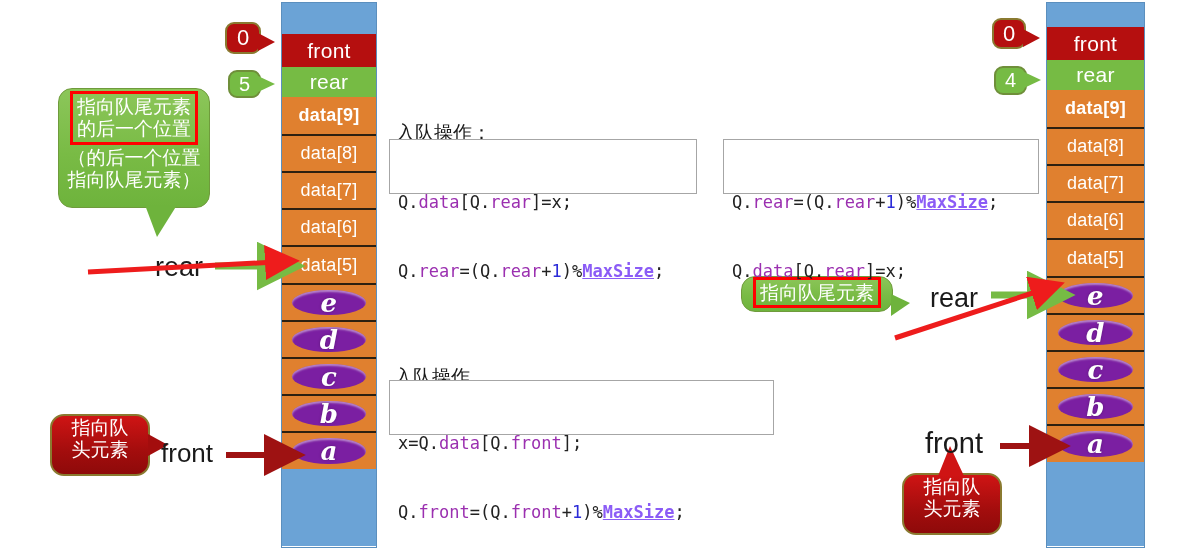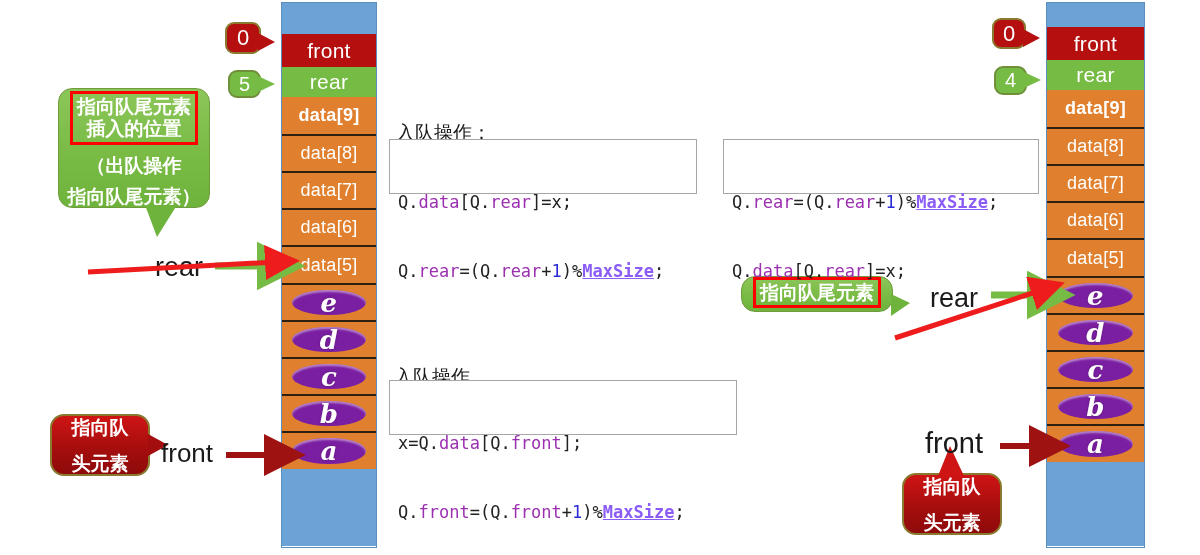--- a/index.html
+++ b/index.html
@@ -33,22 +33,22 @@
   .badge.red{background:#b50f0f;border:2px solid #8a7a30;}
   .badge.green{background:#76bb44;border:2px solid #6f8f3a;}
   .badge .tail{position:absolute;width:0;height:0;}
   .badge.red .tail{right:-16px;top:9px;border-top:9px solid transparent;
                    border-bottom:9px solid transparent;border-left:17px solid #b50f0f;}
   .badge.green .tail{right:-16px;top:4px;border-top:8px solid transparent;
                      border-bottom:8px solid transparent;border-left:17px solid #76bb44;}
 
   
   .callout{position:absolute;box-sizing:border-box;border-radius:14px;
-           display:flex;flex-direction:column;align-items:center;justify-content:space-between;
-           color:#ffffff;text-align:center;font-weight:bold;}
+           display:flex;flex-direction:column;align-items:center;justify-content:flex-start;
+           color:#ffffff;text-align:center;}
   .callout .line{font-family:"DejaVu Sans", sans-serif;line-height:1.18;white-space:nowrap;}
   .cal-green{background:linear-gradient(180deg,#8cc65a 0%,#79bb45 55%,#6eb33c 100%);
              border:1px solid #6f9b3c;}
   .cal-red{background:linear-gradient(180deg,#cf1414 0%,#a30d0d 60%,#8e0a0a 100%);
            border:2px solid #8a7a30;}
   .redbox{border:3px solid #ff0000;padding:1px 4px 2px 4px;}
 
   .tail-d{position:absolute;width:0;height:0;border-left:12px solid transparent;
           border-right:20px solid transparent;}
   .tail-r{position:absolute;width:0;height:0;}
@@ -168,23 +168,23 @@
     <i class="tail"></i>
   </div>
   <div class="badge green" style="left:994px;top:66px;width:33px;height:29px;font-size:20px;">
     <span>4</span>
     <i class="tail"></i>
   </div>
 
   <div class="callout cal-green" style="left:58px;top:88px;width:152px;height:120px;padding-top:2px;">
     <div class="redbox" style="margin-bottom:1px;">
       <div class="line" style="font-size:19px;">指向队尾元素</div>
-      <div class="line" style="font-size:19px;">插入的位置</div>
-    </div>
-    <div class="line" style="font-size:19px;">（出队操作</div>
+      <div class="line" style="font-size:19px;">的后一个位置</div>
+    </div>
+    <div class="line" style="font-size:19px;">（的后一个位置</div>
     <div class="line" style="font-size:19px;">指向队尾元素）</div>
   </div>
   <div class="tail-d" style="left:145px;top:205px;border-top:32px solid #6eb33c;"></div>
 
   <div class="callout cal-red" style="left:50px;top:414px;width:100px;height:62px;">
     <div class="line" style="font-size:19px;">指向队</div>
     <div class="line" style="font-size:19px;">头元素</div>
   </div>
   <div class="tail-r" style="left:148px;top:434px;border-top:11px solid transparent;border-bottom:11px solid transparent;border-left:20px solid #a30d0d;"></div>
 
@@ -213,21 +213,21 @@
     <div><span>Q.</span><span class="k-var">rear</span><span>=(Q.</span><span class="k-var">rear</span><span>+</span><span class="k-num">1</span><span>)%</span><span class="k-cst">MaxSize</span><span>;</span></div>
   </div>
 
   <div class="codebox" style="left:723px;top:139px;width:316px;height:55px;">
     <div><span>Q.</span><span class="k-var">rear</span><span>=(Q.</span><span class="k-var">rear</span><span>+</span><span class="k-num">1</span><span>)%</span><span class="k-cst">MaxSize</span><span>;</span></div>
     <div><span>Q.</span><span class="k-var">data</span><span>[Q.</span><span class="k-var">rear</span><span>]=x;</span></div>
   </div>
 
   <div class="codehead" style="left:394px;top:344px;">入队操作</div>
 
-  <div class="codebox" style="left:389px;top:380px;width:348px;height:55px;">
+  <div class="codebox" style="left:389px;top:380px;width:385px;height:55px;">
     <div><span>x=Q.</span><span class="k-var">data</span><span>[Q.</span><span class="k-var">front</span><span>];</span></div>
     <div><span>Q.</span><span class="k-var">front</span><span>=(Q.</span><span class="k-var">front</span><span>+</span><span class="k-num">1</span><span>)%</span><span class="k-cst">MaxSize</span><span>;</span></div>
   </div>
 
   <svg class="arrows" viewBox="0 0 1200 555">
     <defs>
       <marker id="ah-red" markerWidth="7" markerHeight="7" refX="2.2" refY="3.5" orient="auto">
         <path d="M0,0 L7,3.5 L0,7 z" fill="#ee1c1c"></path>
       </marker>
       <marker id="ah-dred" markerWidth="7" markerHeight="7" refX="2.2" refY="3.5" orient="auto">

